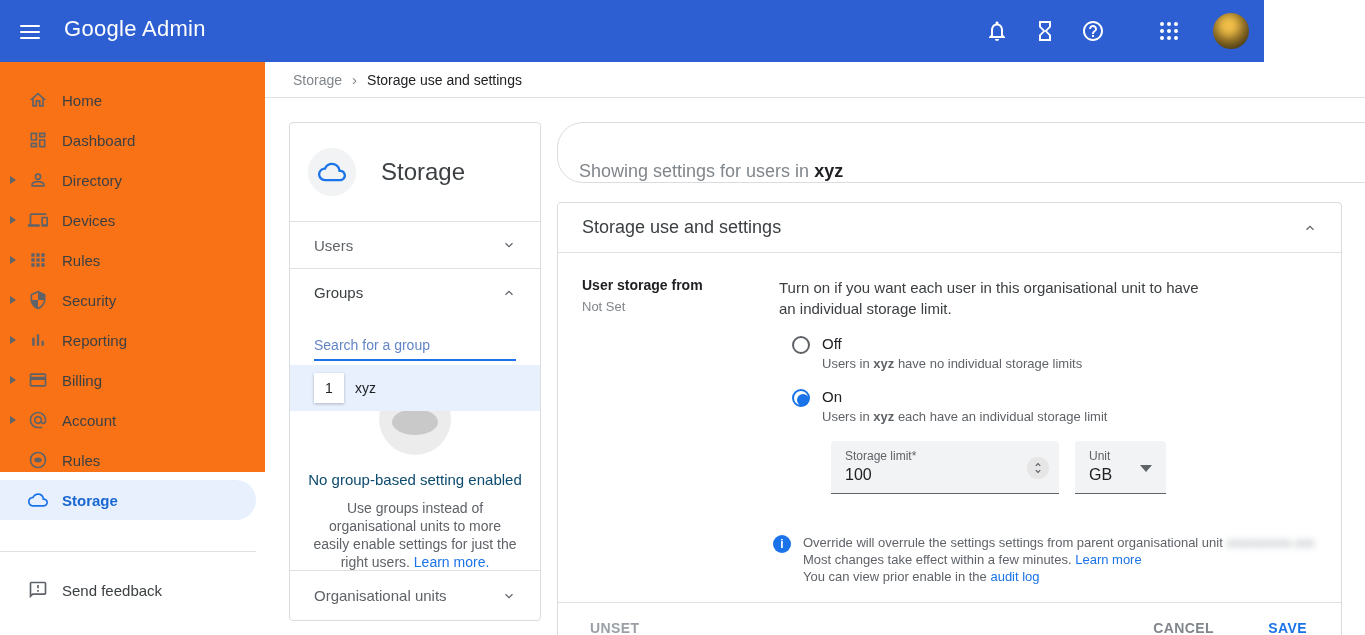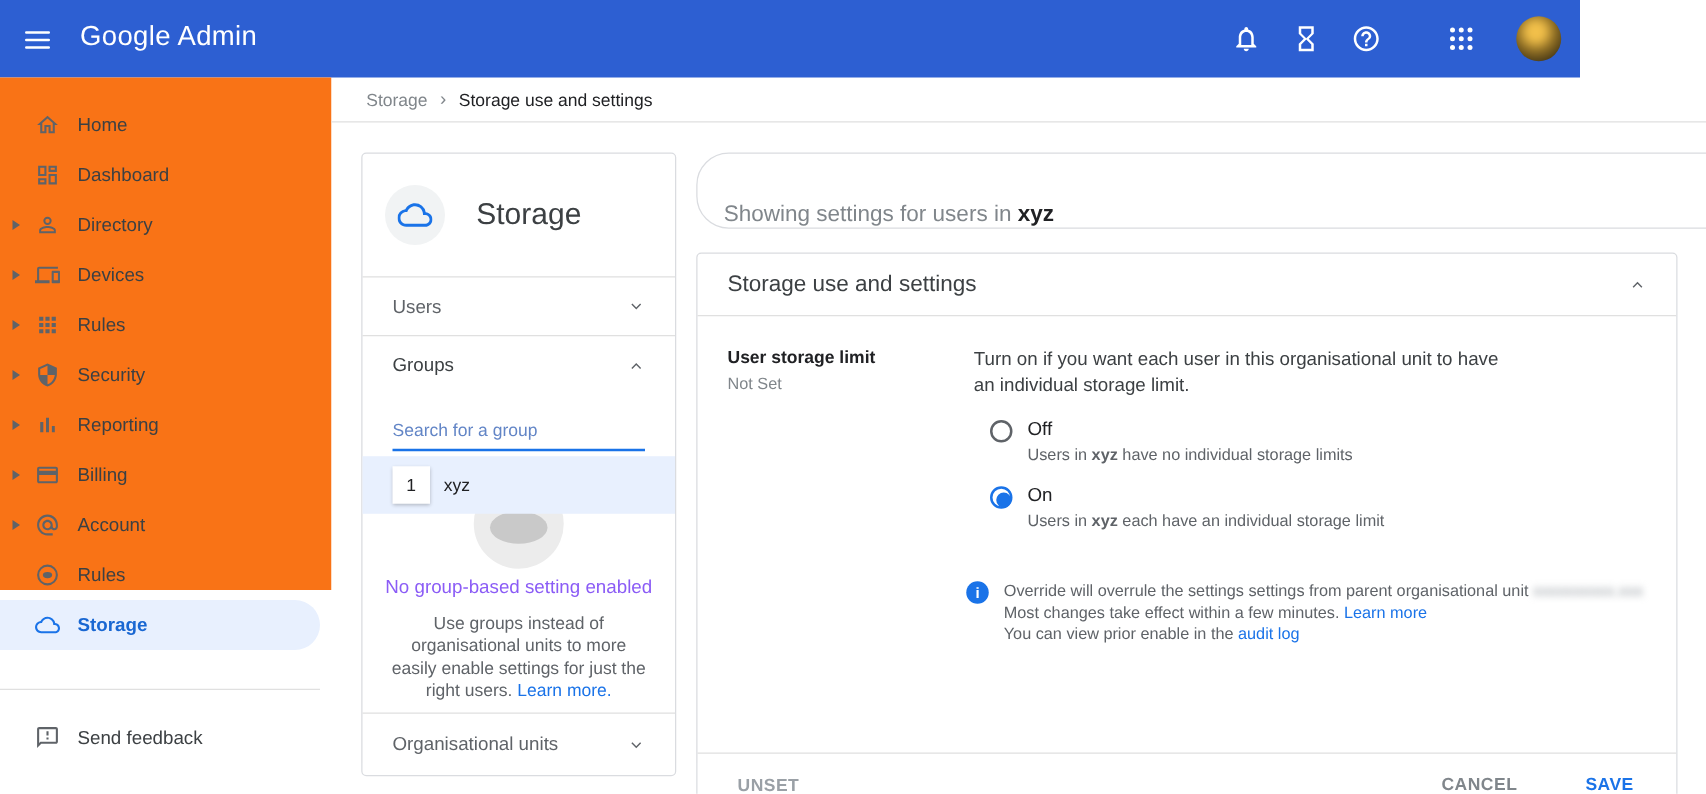--- a/index.html
+++ b/index.html
@@ -53,21 +53,21 @@
   .lp-row .lbl { font-size:15px; color:#5f6368;text-align:right; }
   .lp-row .lbl.dark { color:#3c4043; }
   .grp-search { margin:20px 24px 0 24px; border-bottom:2px solid #1a73e8; padding-bottom:5px; }
   .grp-search input { border:none; outline:none; width:100%; font-size:14px; color:#6285c6; font-family:inherit; background:transparent; }
   .grp-search input::placeholder { color:#6285c6; }
   .grp-result { position:relative; z-index:2; margin-top:4px; height:46px; background:#e8f0fe; display:flex; align-items:center; padding-left:24px; cursor:pointer; }
   .grp-badge { width:30px; height:30px; background:#fff; box-shadow:0 1px 3px rgba(0,0,0,.25); display:flex; align-items:center; justify-content:center; font-size:14px; color:#202124; }
   .grp-name { margin-left:11px; font-size:14px; color:#202124; }
   .grp-illu { position:relative; z-index:1; width:72px; height:72px; border-radius:50%; background:#ececec; margin:-28px auto 0 auto; }
   .grp-illu .face { position:absolute; left:13px; top:26px; width:46px; height:26px; background:#c9c9c9; border-radius:50%; }
-  .grp-empty-title { text-align:center; margin-top:6px; font-size:15px; color:#8b5cf6; }
+  .grp-empty-title { text-align:center; margin-top:16px; font-size:15px; color:#0c4a6e; }
   .grp-empty-body { margin:11px 22px 0 22px; text-align:center; font-size:14px; line-height:18px; color:#5f6368; }
   .grp-empty-body a { color:#1a73e8; text-decoration:none; cursor:pointer; }
   .lp-bottom { position:absolute; left:0; right:0; bottom:0; }
 
   
   .scard { left:557px; top:122px; width:933px; height:61px; display:flex; align-items:flex-end;border-radius:26px; }
   .scard .txt { margin-left:21px; font-size:18px; color:#80868b; }
   .scard .txt b { color:#202124; font-weight:bold; }
 
   
@@ -293,41 +293,57 @@
 
   <div class="card mcard">
     <div class="m-header">
       <span class="m-title">Storage use and settings</span>
       <svg class="chev" viewBox="0 0 24 24" fill="none" stroke="#5f6368" stroke-width="2">
           <path d="M6 15l6-6 6 6"></path>
         </svg>
     </div>
     <div class="m-body">
       <div class="m-labelcol">
-        <div class="m-name">User storage limit</div>
+        <div class="m-name">User storage from</div>
         <div class="m-status">Not Set</div>
       </div>
       <div class="m-ctrlcol">
         <div class="m-desc">Turn on if you want each user in this organisational unit to have an individual storage limit.</div>
         <div class="opts">
           <div class="opt">
             <span class="radio"></span>
             <span class="opt-text">
               <div class="opt-label">Off</div>
               <div class="opt-sub"><span>Users in </span><b>xyz</b><span> have no individual storage limits</span></div>
             </span>
           </div>
           <div class="opt on">
             <span class="radio"></span>
             <span class="opt-text">
               <div class="opt-label">On</div>
               <div class="opt-sub"><span>Users in </span><b>xyz</b><span> each have an individual storage limit</span></div>
             </span>
           </div>
         </div>
+        <div class="fields">
+          <div class="ffield f-limit">
+            <div class="flabel">Storage limit*</div>
+            <input class="fvalue" value="100" style="">
+            <span class="spinner">
+              <svg width="14" height="14" viewBox="0 0 24 24" fill="#5f6368">
+                  <path d="M12 5.83L15.17 9l1.41-1.41L12 3 7.41 7.59 8.83 9 12 5.83zm0 12.34L8.83 15l-1.41 1.41L12 21l4.59-4.59L15.17 15 12 18.17z"></path>
+                </svg>
+            </span>
+          </div>
+          <div class="ffield f-unit">
+            <div class="flabel">Unit</div>
+            <div class="fvalue">GB</div>
+            <span class="dcaret"></span>
+          </div>
+        </div>
         <div class="info">
           <span class="info-icon">i</span>
           <span class="info-lines">
             <span>Override will overrule the settings settings from parent organisational unit </span><span class="redacted">xxxxxxxxxx.xxx</span><br>
             <span>Most changes take effect within a few minutes. </span><a>Learn more</a><br>
             <span>You can view prior enable in the </span><a>audit log</a>
           </span>
         </div>
       </div>
     </div>

